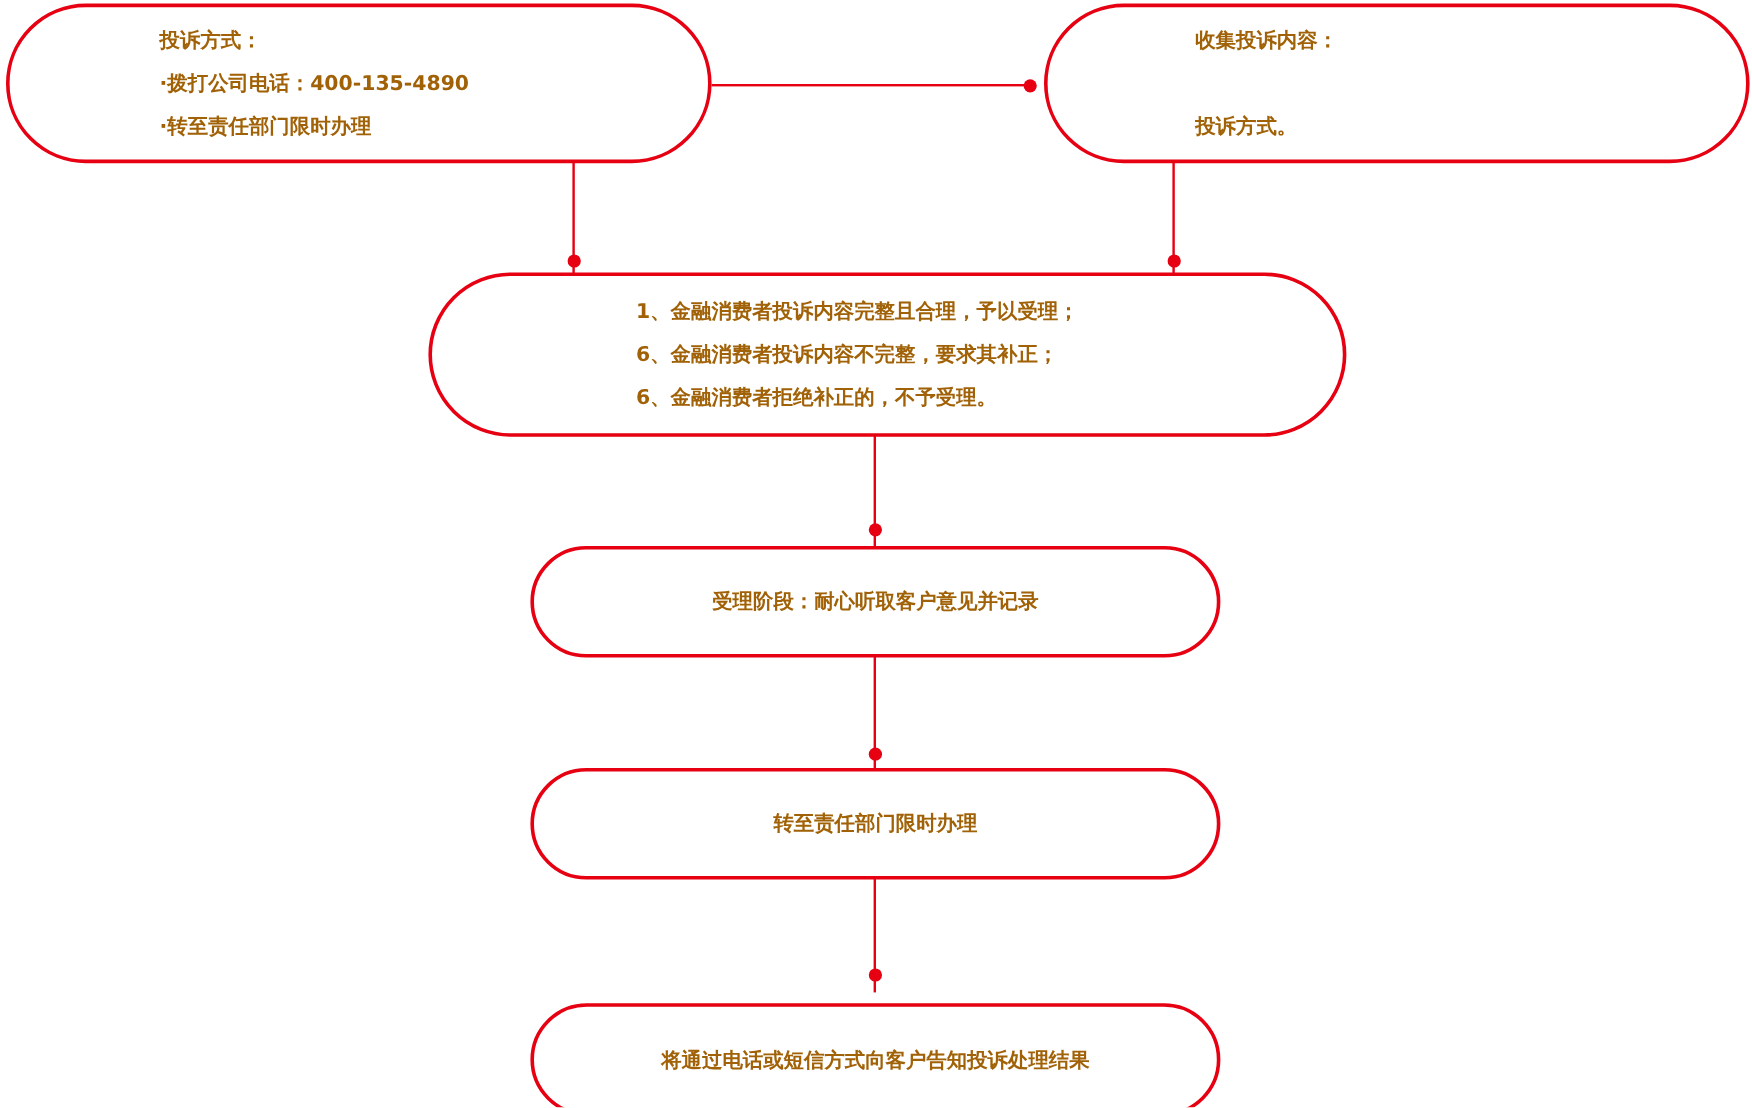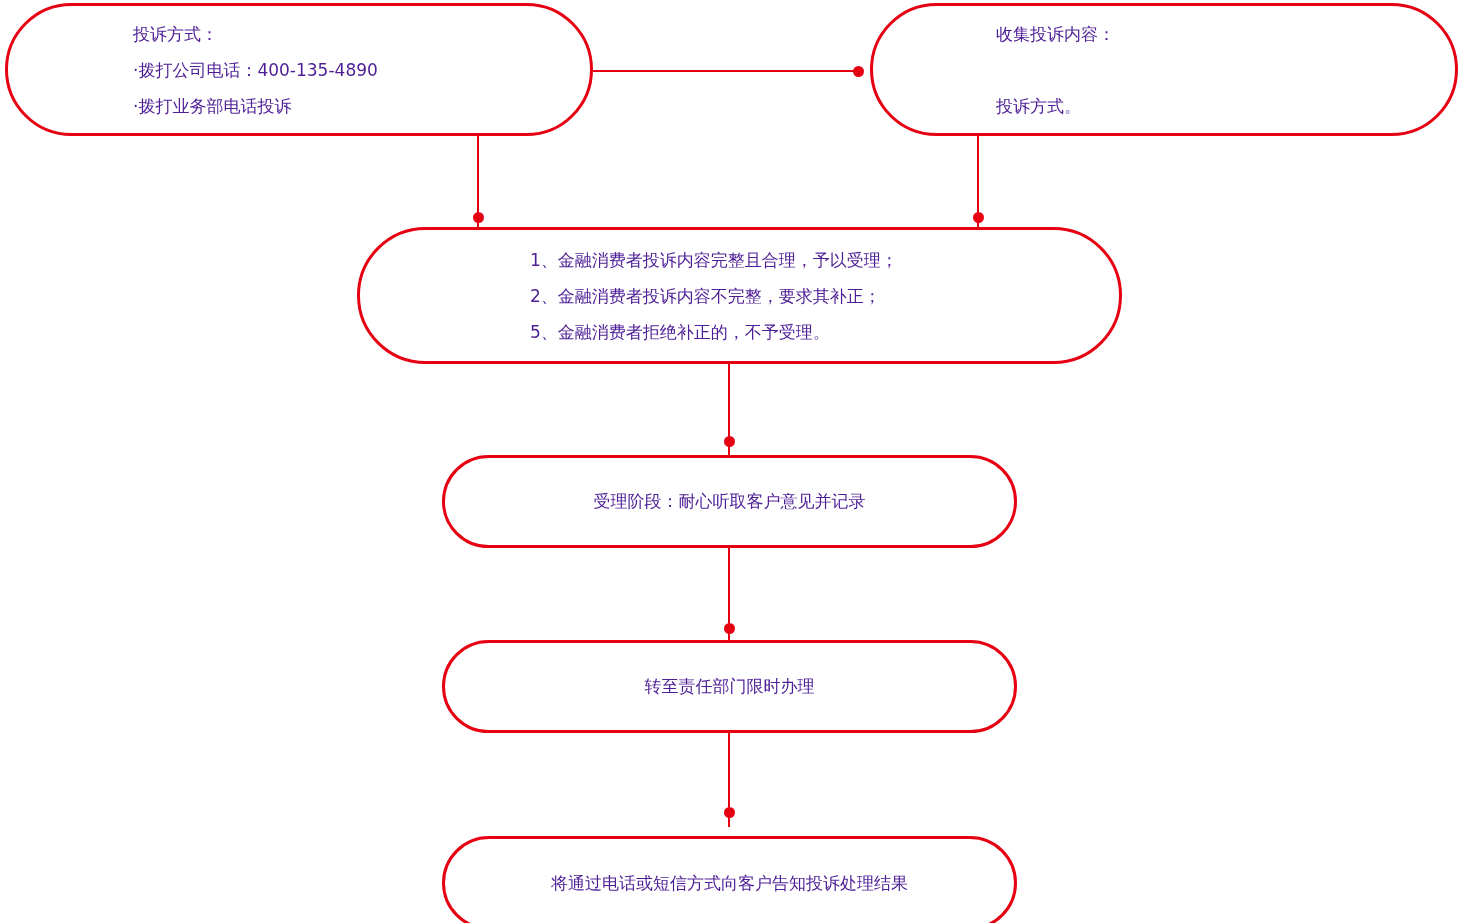--- a/index.html
+++ b/index.html
@@ -11,22 +11,22 @@
     width: 1460px;
     height: 923px;
     background: #ffffff;
     overflow: hidden;
   }
 
   .node {
     position: absolute;
     background: #ffffff;
     border: 3px solid #e60012;
-    color: #4c1d95;
-    font-weight: 400;
+    color: #a16207;
+    font-weight: 700;
     font-size: 17px;
   }
   .stadium-lg { border-radius: 70px; }
   .stadium-sm { border-radius: 48px; }
 
   .node-lines {
     display: flex;
     flex-direction: column;
     justify-content: center;
     height: 100%;
@@ -82,36 +82,36 @@
   <div class="dot" style="left:473px; top:212px;"></div>
   <div class="dot" style="left:973px; top:212px;"></div>
   <div class="dot" style="left:724px; top:436px;"></div>
   <div class="dot" style="left:724px; top:623px;"></div>
   <div class="dot" style="left:724px; top:807px;"></div>
 
   <div class="node stadium-lg" id="node-complaint-methods">
     <div class="node-lines">
       <div>投诉方式：</div>
       <div>·拨打公司电话：400-135-4890</div>
-      <div>·拨打业务部电话投诉</div>
+      <div>·转至责任部门限时办理</div>
     </div>
   </div>
 
   <div class="node stadium-lg" id="node-collect-content">
     <div class="node-lines">
       <div>收集投诉内容：</div>
       <div>投诉方式。</div>
     </div>
   </div>
 
   <div class="node stadium-lg" id="node-acceptance-rules">
     <div class="node-lines">
       <div>1、金融消费者投诉内容完整且合理，予以受理；</div>
-      <div>2、金融消费者投诉内容不完整，要求其补正；</div>
-      <div>5、金融消费者拒绝补正的，不予受理。</div>
+      <div>6、金融消费者投诉内容不完整，要求其补正；</div>
+      <div>6、金融消费者拒绝补正的，不予受理。</div>
     </div>
   </div>
 
   <div class="node stadium-sm" id="node-acceptance-stage">
     <div class="node-center">受理阶段：耐心听取客户意见并记录</div>
   </div>
 
   <div class="node stadium-sm" id="node-transfer">
     <div class="node-center">转至责任部门限时办理</div>
   </div>

